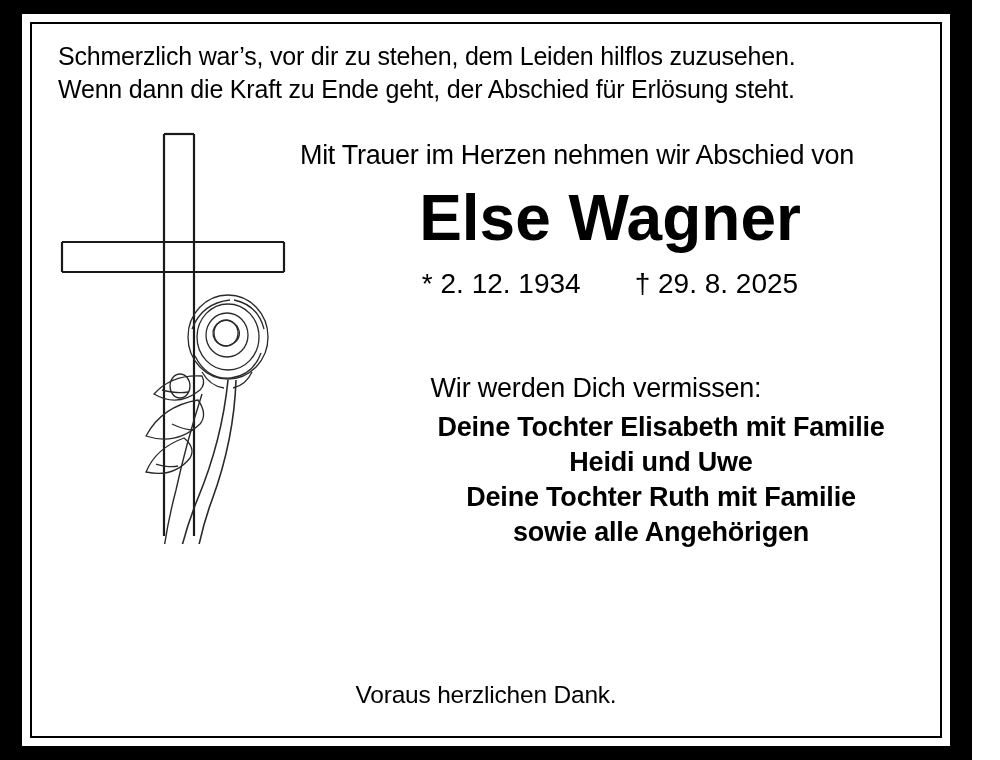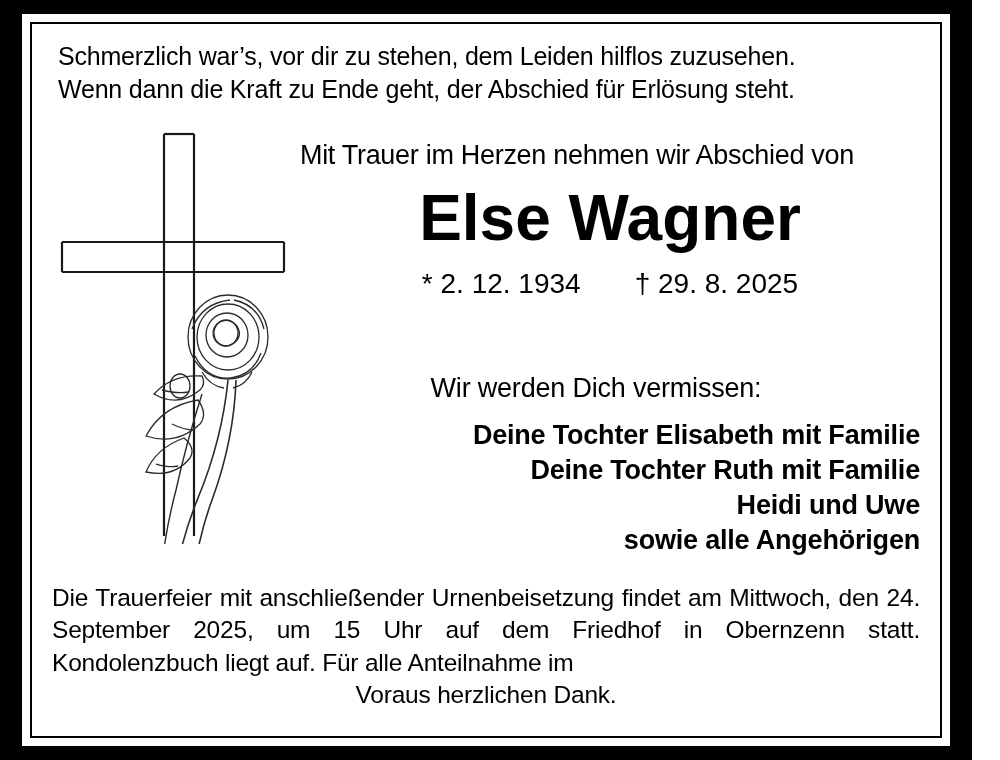--- a/index.html
+++ b/index.html
@@ -110,22 +110,22 @@
 
   .farewell {
     margin-top: 73px;
     font-size: 27px;
     font-weight: 400;
     letter-spacing: -0.2px;
     margin-left: -20px;
   }
 
   .survivors {
-    margin-top: 14px;
-    text-align: right;
+    margin-top: 6px;
+    text-align: center;
     padding-left: 110px;
   }
   .survivors div {
     font-size: 27px;
     font-weight: 700;
     line-height: 1.30;
     letter-spacing: -0.2px;
     white-space: nowrap;
   }
 
@@ -208,27 +208,26 @@
 
       <div class="main-text">
         <div class="lead-line">Mit Trauer im Herzen nehmen wir Abschied von</div>
         <div class="deceased-name">Else Wagner</div>
         <div class="dates">
           <span class="birth">* 2. 12. 1934</span><span class="death">† 29. 8. 2025</span>
         </div>
         <div class="farewell">Wir werden Dich vermissen:</div>
         <div class="survivors">
           <div>Deine Tochter Elisabeth mit Familie</div>
+          <div>Heidi und Uwe</div>
           <div>Deine Tochter Ruth mit Familie</div>
-          <div>Heidi und Uwe</div>
           <div>sowie alle Angehörigen</div>
         </div>
       </div>
 
     </div>
 
     <div class="notice">
-      <div>Die Trauerfeier mit anschließender Urnenbeisetzung findet am Mittwoch, den 24. September 2025, um 15 Uhr auf dem Friedhof in Obernzenn statt. Kondolenzbuch liegt auf. Für alle Anteilnahme im</div>
       <div class="last-line">Voraus herzlichen Dank.</div>
     </div>
 
   </div>
 </div>
 
 </body></html>

